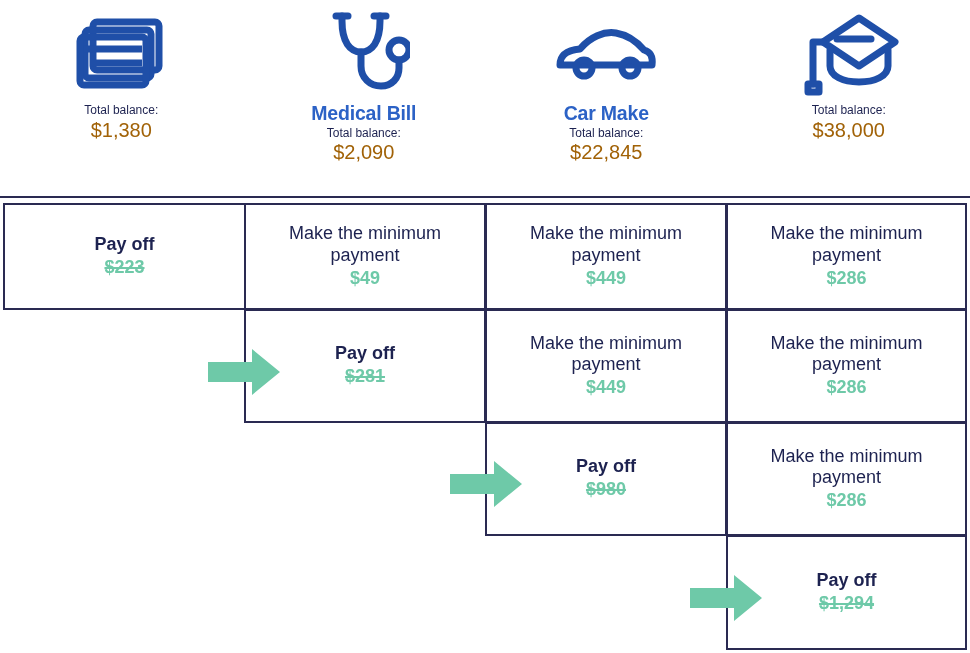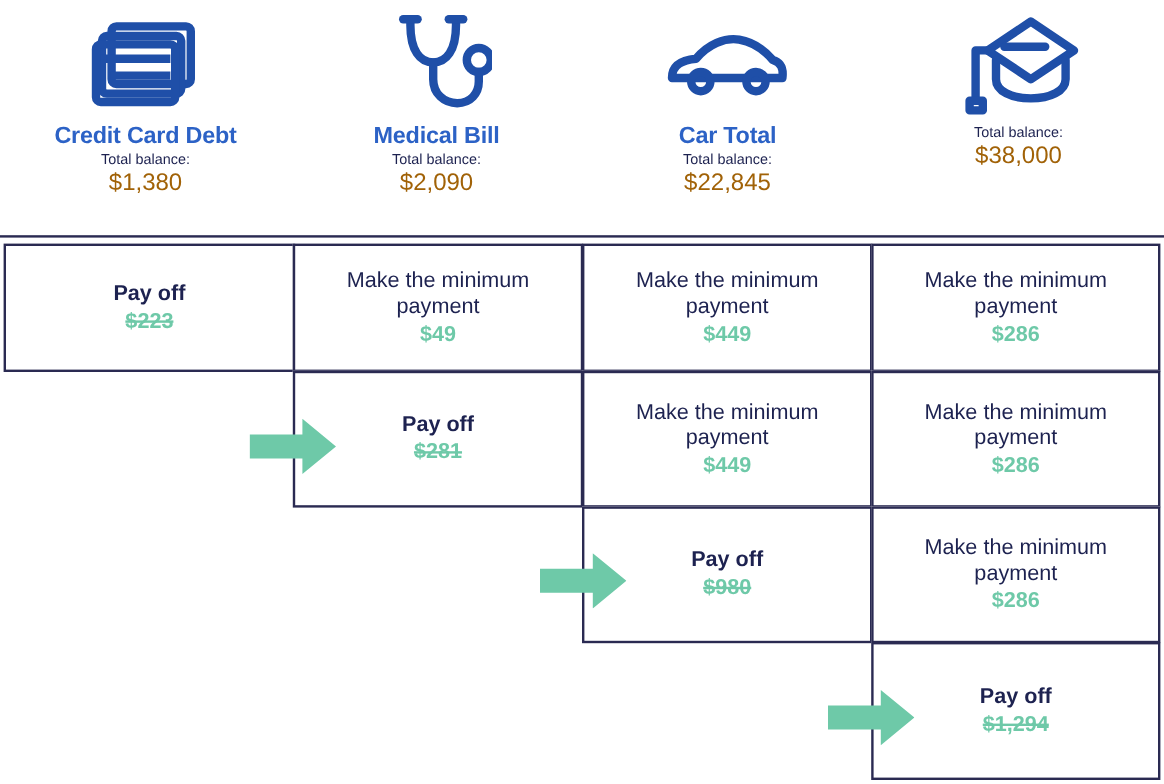--- a/index.html
+++ b/index.html
@@ -92,21 +92,20 @@
         <svg width="92" height="84" viewBox="0 0 92 84">
           <g fill="none" stroke="#1f4fa8" stroke-width="7">
             <rect x="18" y="10" width="66" height="48" rx="4"></rect>
             <rect x="10" y="18" width="66" height="48" rx="4"></rect>
             <rect x="5" y="25" width="66" height="48" rx="4"></rect>
             <line x1="9" y1="37" x2="67" y2="37"></line>
             <line x1="17" y1="51" x2="67" y2="51"></line>
           </g>
         </svg>
       </div>
-      <div class="debt-title">Credit Card Debt</div>
       <div class="debt-label">Total balance:</div>
       <div class="debt-balance">$1,380</div>
     </div>
 
     <div class="debt-col">
       <div class="icon-wrap">
         <svg width="92" height="92" viewBox="0 0 92 92">
           <g fill="none" stroke="#1f4fa8" stroke-width="7" stroke-linecap="round">
             <path d="M24 8 L24 13 C24 34 32 44 43 44 C54 44 62 34 62 13 L62 8"></path>
             <path d="M18 8 L30 8"></path>
@@ -124,21 +123,21 @@
     <div class="debt-col">
       <div class="icon-wrap">
         <svg width="104" height="62" viewBox="0 0 104 62">
           <g fill="none" stroke="#1f4fa8" stroke-width="7" stroke-linejoin="round" stroke-linecap="round">
             <path d="M6 42 C6 30 16 27 26 26 C36 14 50 8 62 10 C74 12 84 20 90 27 C97 29 99 34 98 42 L86 42 L20 42 Z"></path>
             <circle cx="30" cy="45" r="8"></circle>
             <circle cx="76" cy="45" r="8"></circle>
           </g>
         </svg>
       </div>
-      <div class="debt-title">Car Total</div>
+      <div class="debt-title">Car Make</div>
       <div class="debt-label">Total balance:</div>
       <div class="debt-balance">$22,845</div>
     </div>
 
     <div class="debt-col">
       <div class="icon-wrap">
         <svg width="100" height="88" viewBox="0 0 100 88">
           <g fill="none" stroke="#1f4fa8" stroke-width="7" stroke-linejoin="round" stroke-linecap="round">
             <path d="M60 8 L96 32 L60 56 L24 32 Z"></path>
             <path d="M31 40 L31 56 C31 66 44 72 60 72 C76 72 89 66 89 56 L89 40"></path>

